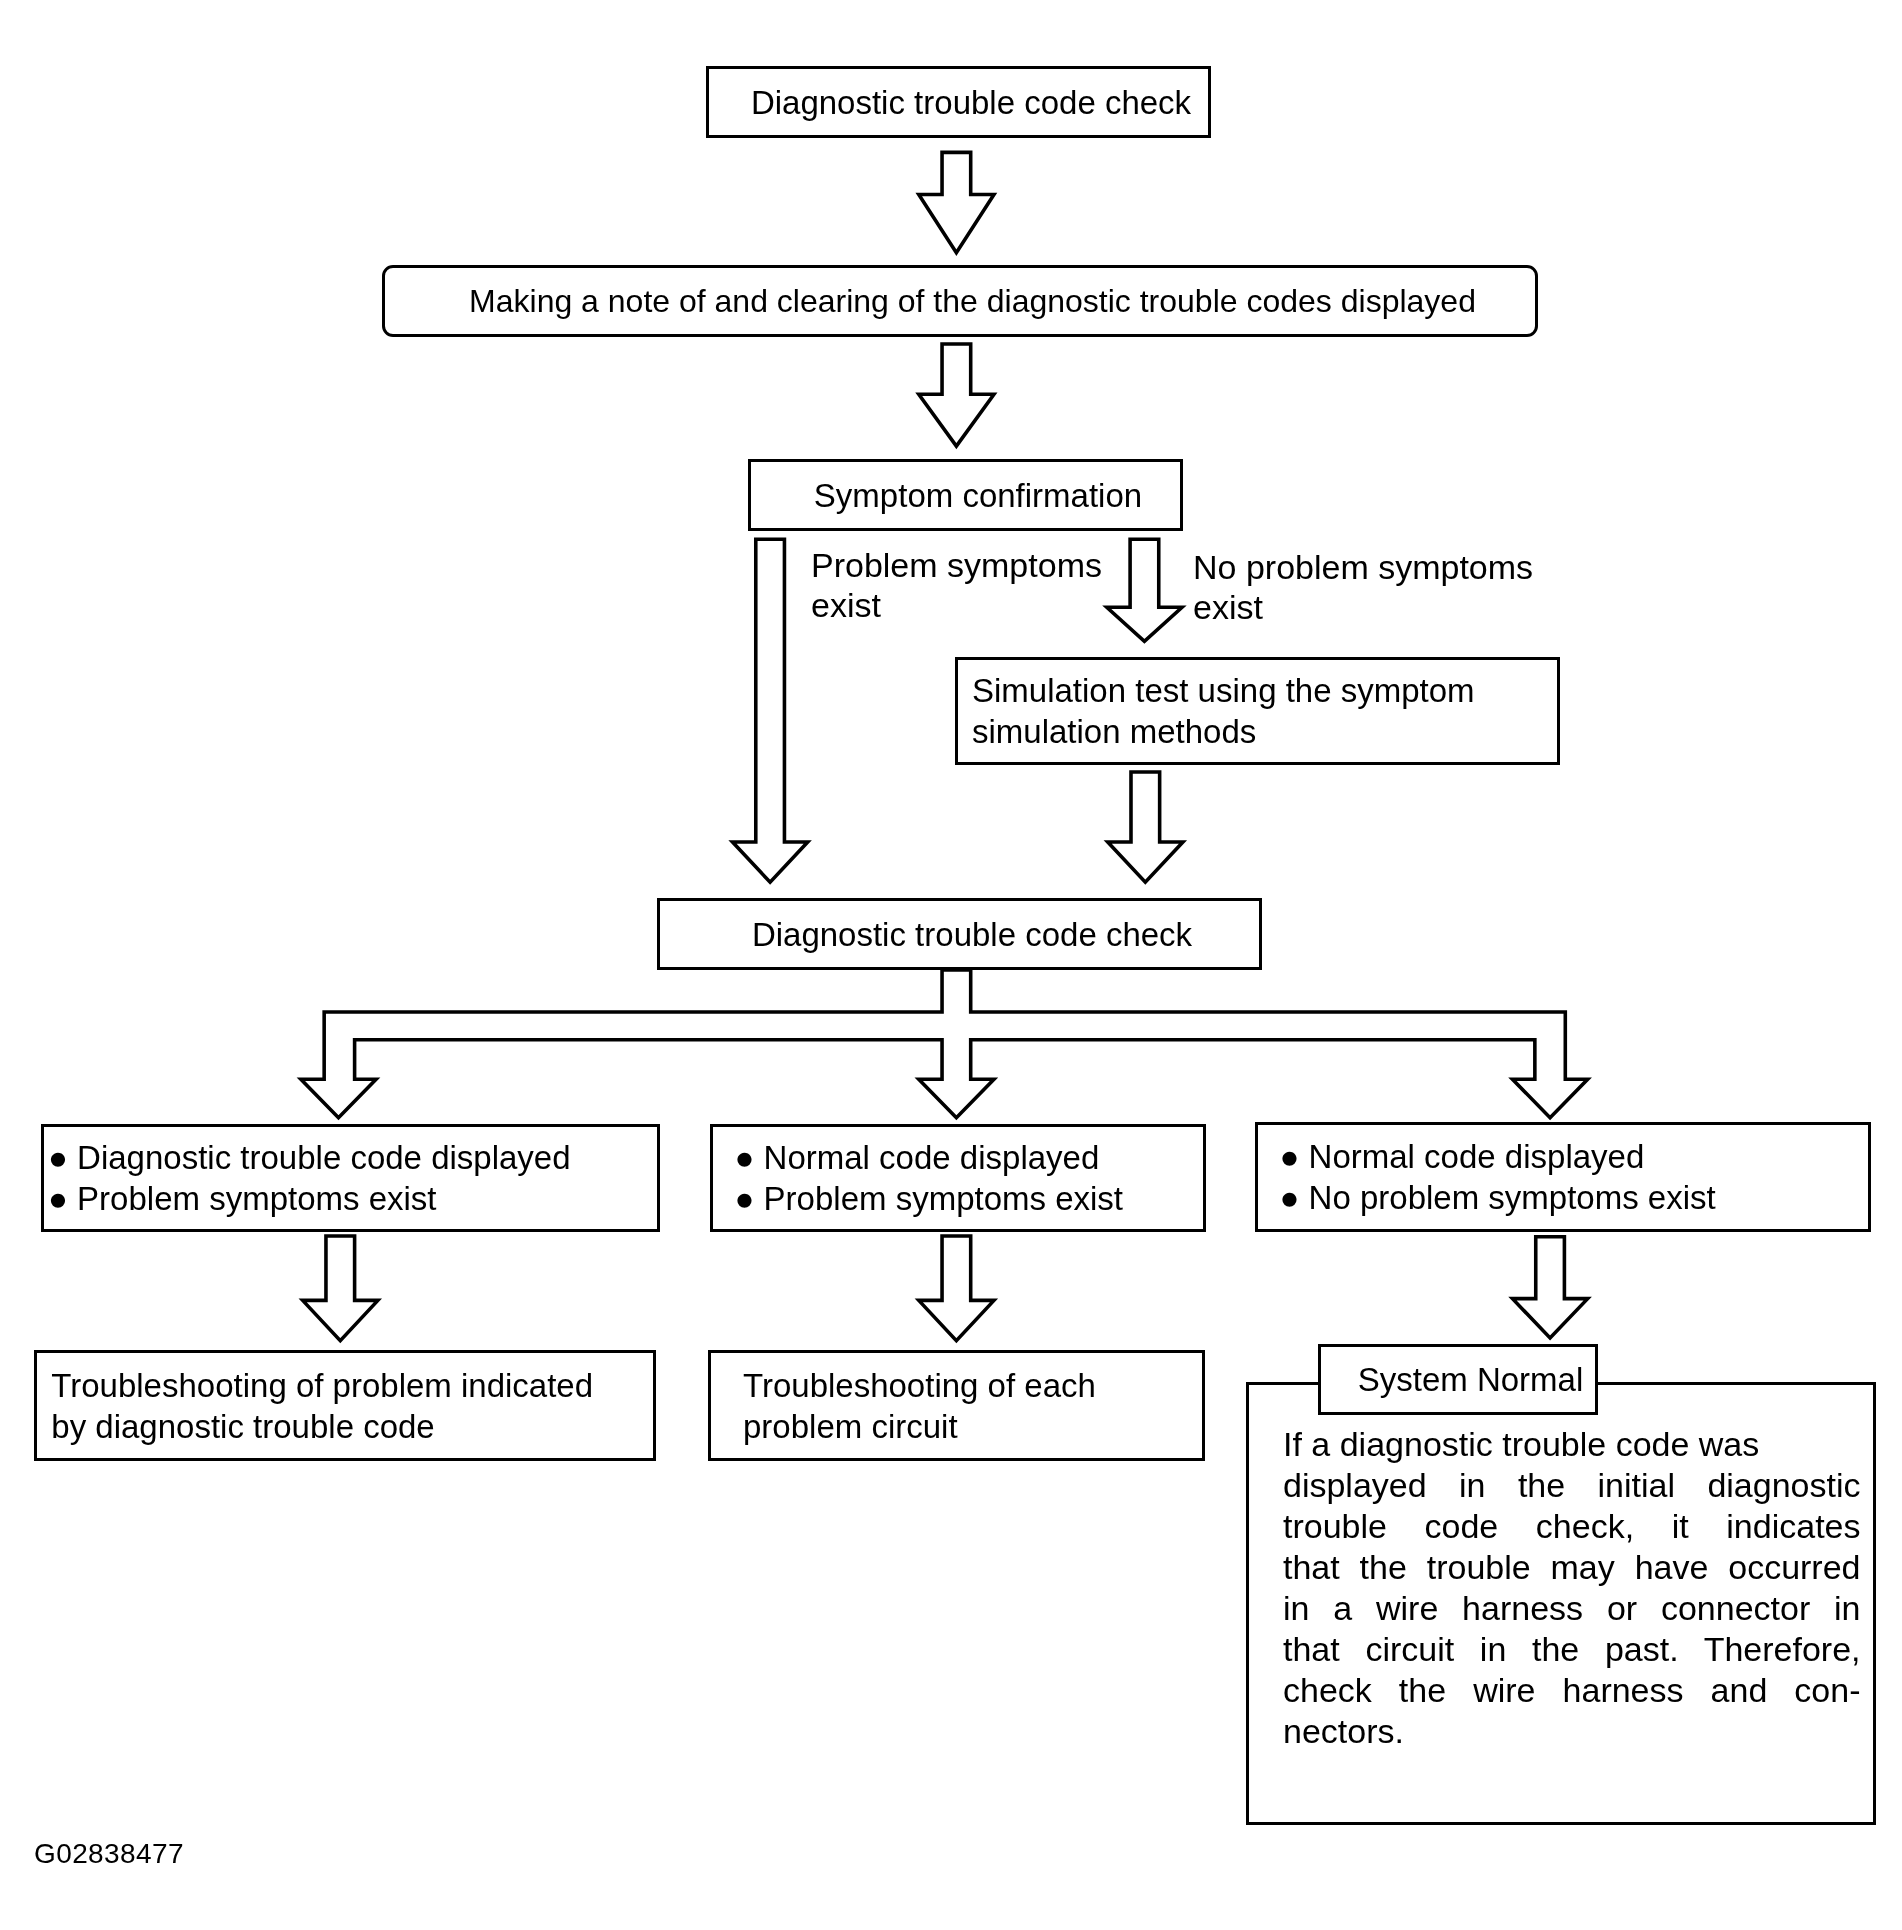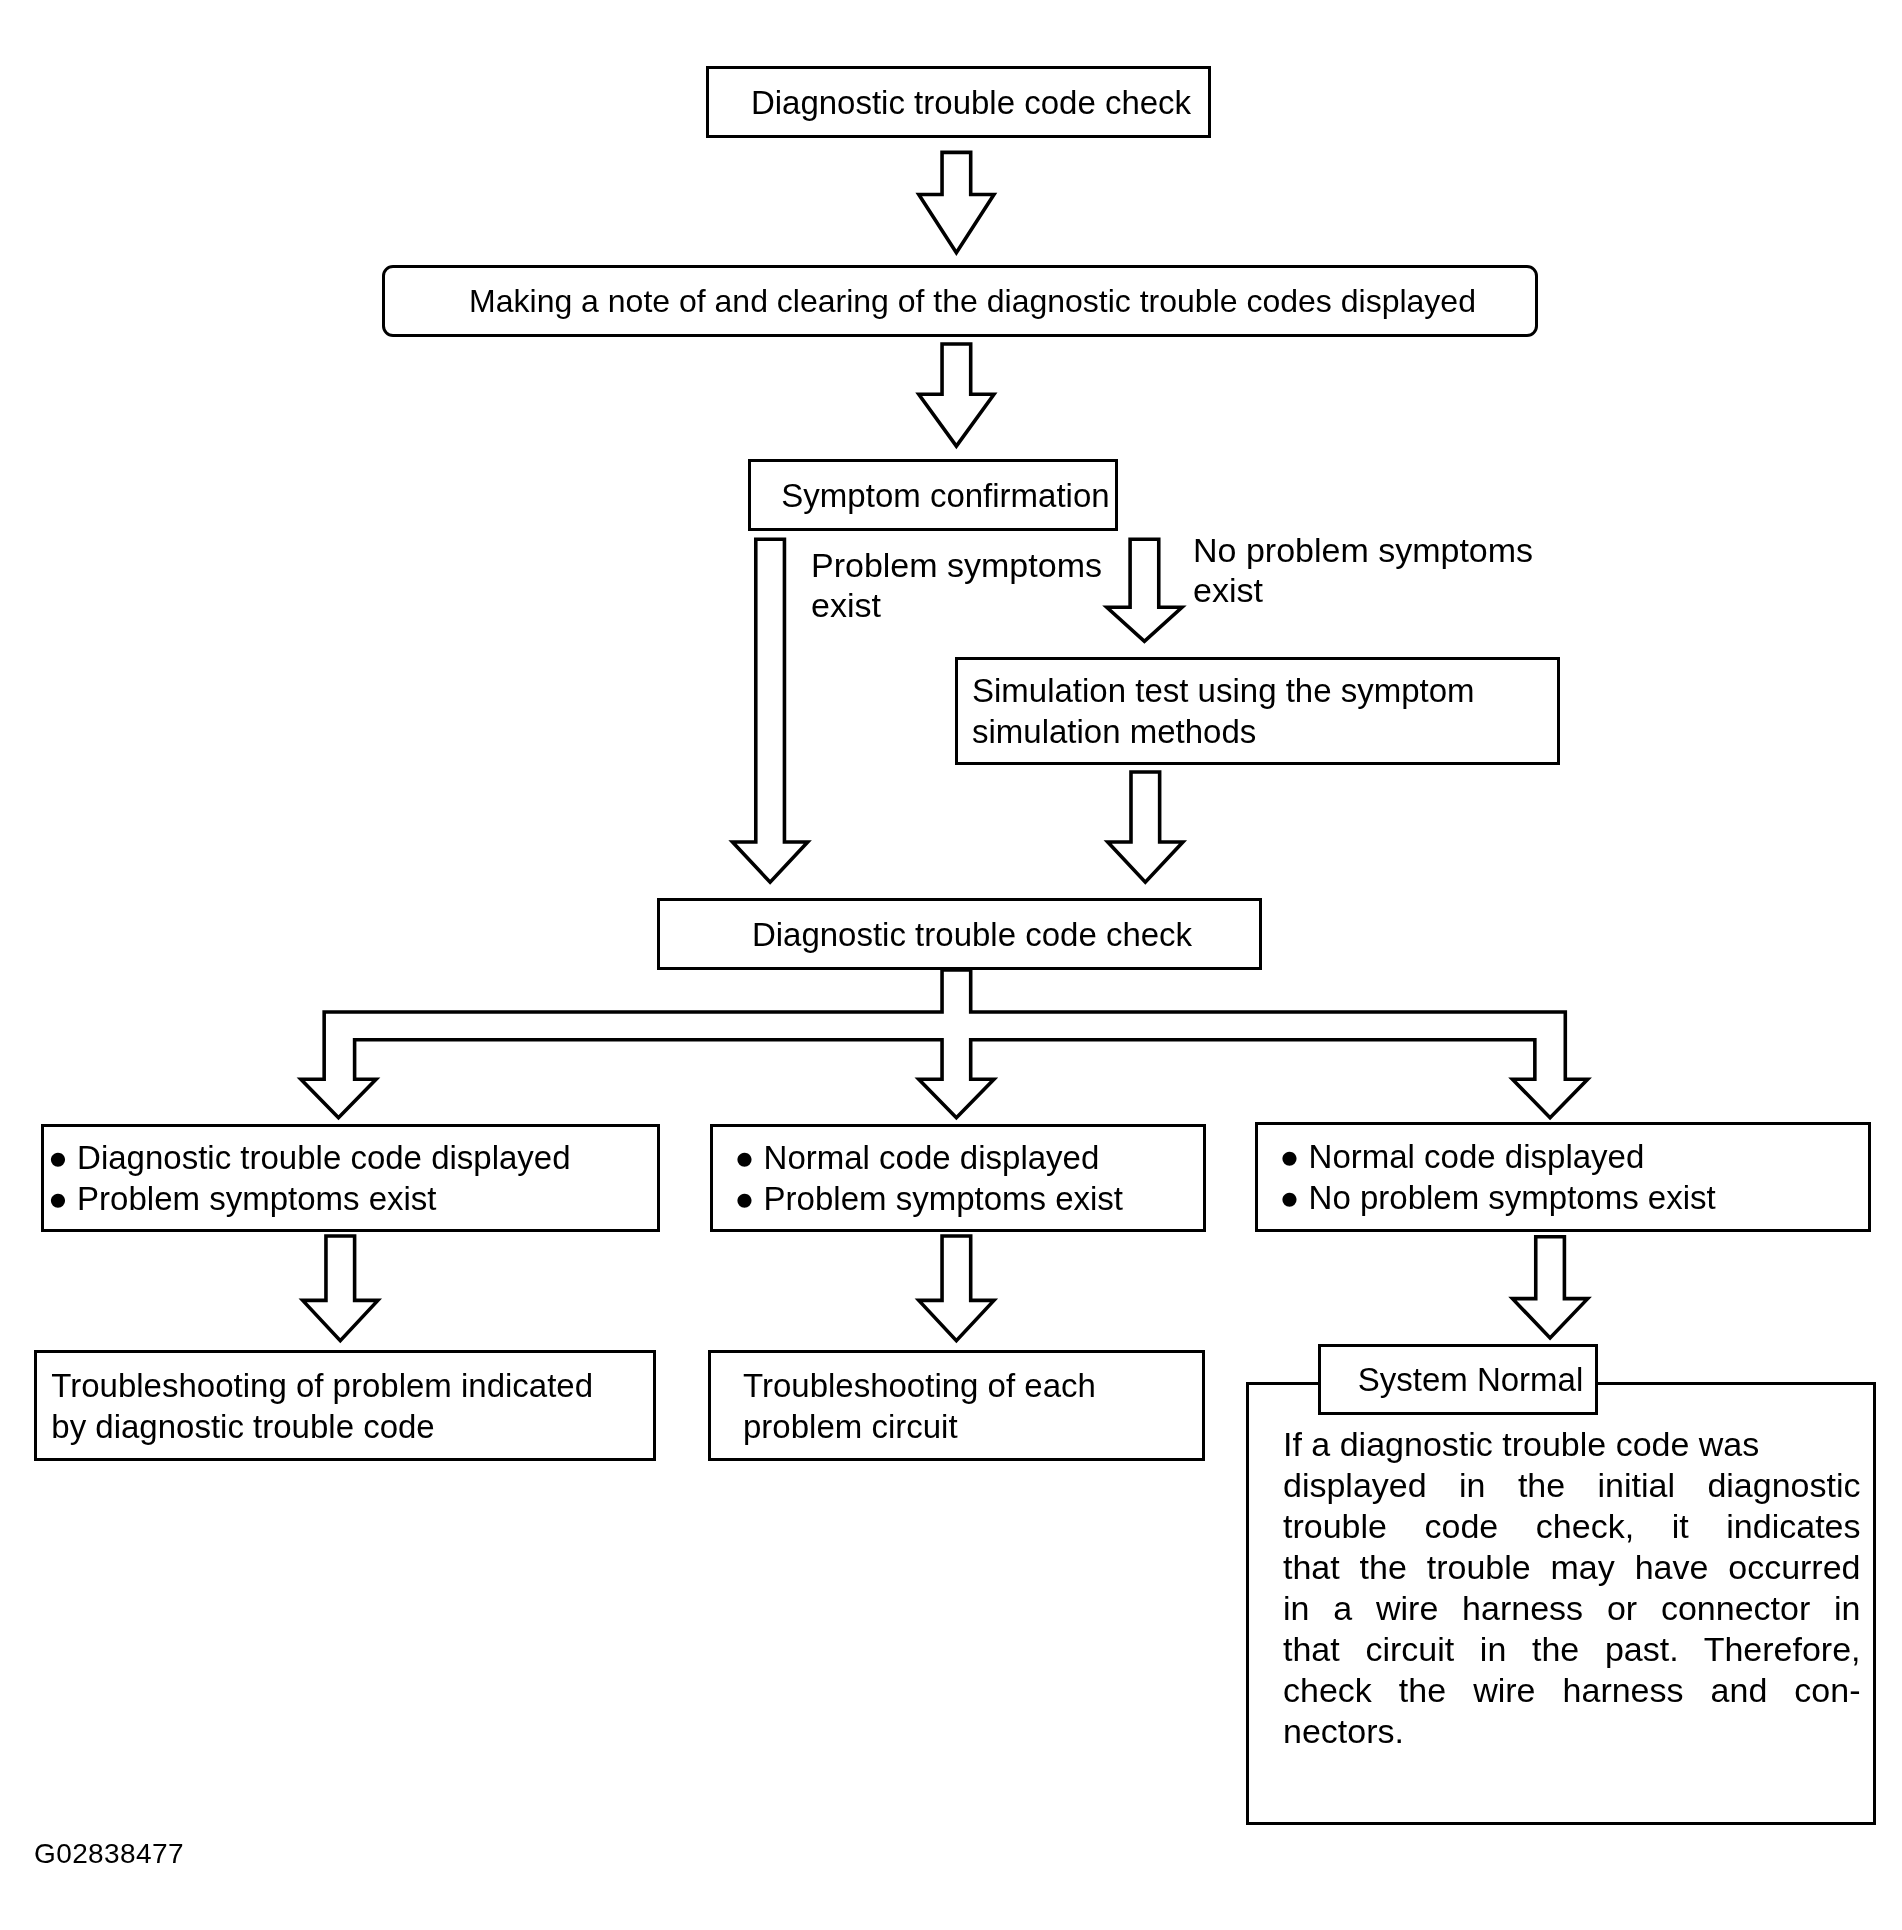--- a/index.html
+++ b/index.html
@@ -73,30 +73,30 @@
   </svg>
 
   <div class="box center" style="left:706px;top:66px;width:505px;height:72px;">
     <span>Diagnostic trouble code check</span>
   </div>
 
   <div class="box center fs36" style="left:382px;top:265px;width:1156px;height:72px;">
     <span>Making a note of and clearing of the diagnostic trouble codes displayed</span>
   </div>
 
-  <div class="box center" style="left:748px;top:459px;width:370px;height:72px;">
+  <div class="box center" style="left:748px;top:459px;width:435px;height:72px;">
     <span>Symptom confirmation</span>
   </div>
 
   <div class="label" style="left:811px;top:545px;">
     <span class="ln">Problem symptoms</span>
     <span class="ln">exist</span>
   </div>
 
-  <div class="label" style="left:1193px;top:530px;">
+  <div class="label" style="left:1193px;top:547px;">
     <span class="ln">No problem symptoms</span>
     <span class="ln">exist</span>
   </div>
 
   <div class="box vlines" style="left:955px;top:657px;width:605px;height:108px;padding-left:14px;">
     <span class="ln">Simulation test using the symptom</span>
     <span class="ln">simulation methods</span>
   </div>
 
   <div class="box center" style="left:657px;top:898px;width:605px;height:72px;">

